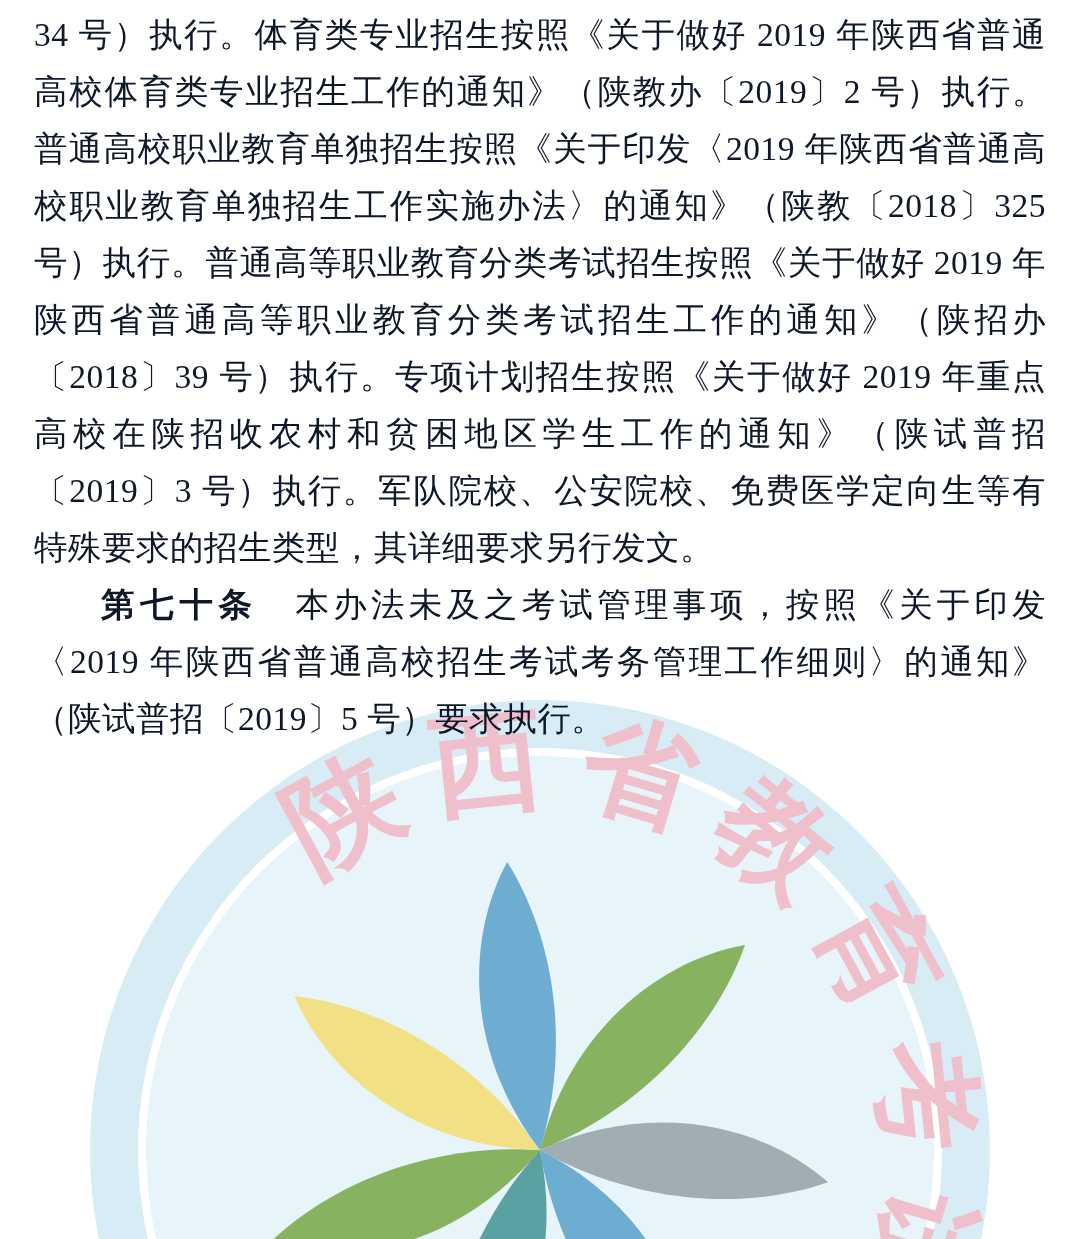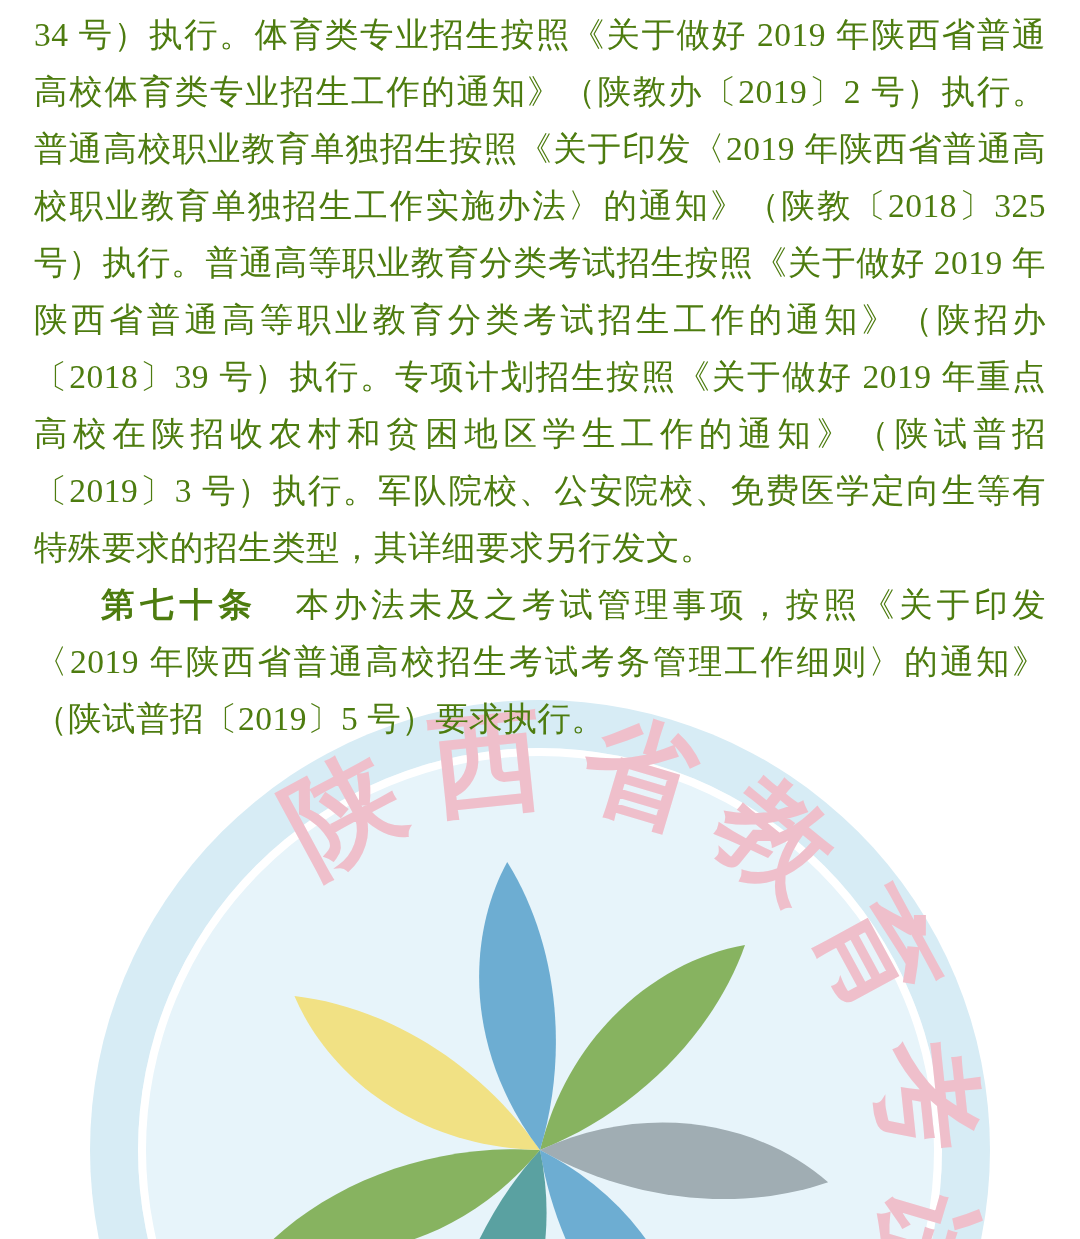--- a/index.html
+++ b/index.html
@@ -52,21 +52,21 @@
     width: 900px; height: 900px;
   }
 
   
   .body-text {
     position: relative;
     z-index: 5;
     padding: 6px 34px 0 34px;
     font-size: 33.5px;
     line-height: 57px;
-    color: #4d7c0f;
+    color: #0f172a;
     letter-spacing: 0.5px;
     text-align: justify;
     text-justify: inter-ideograph;
   }
   .para {
     margin: 0 0 0 0;
     text-indent: 0;
   }
   .para.indent {
     text-indent: 67px;

